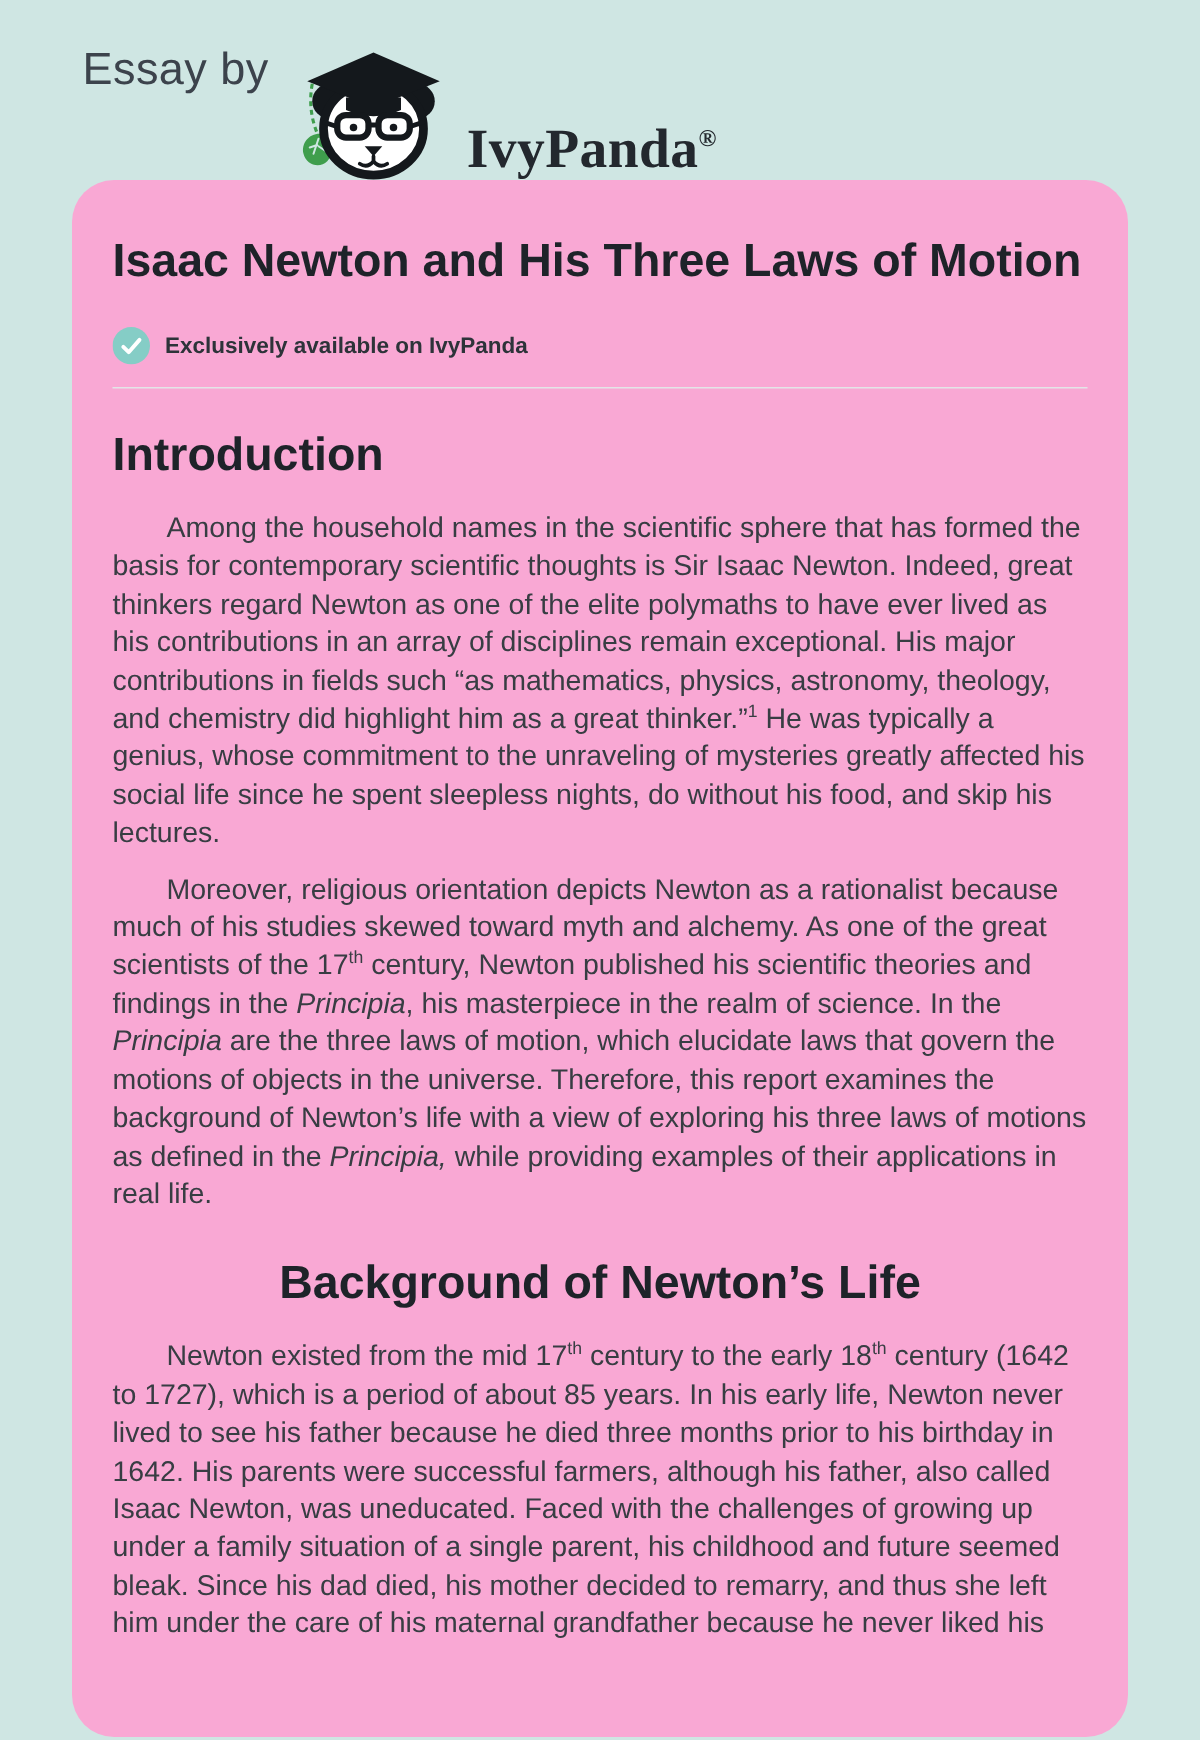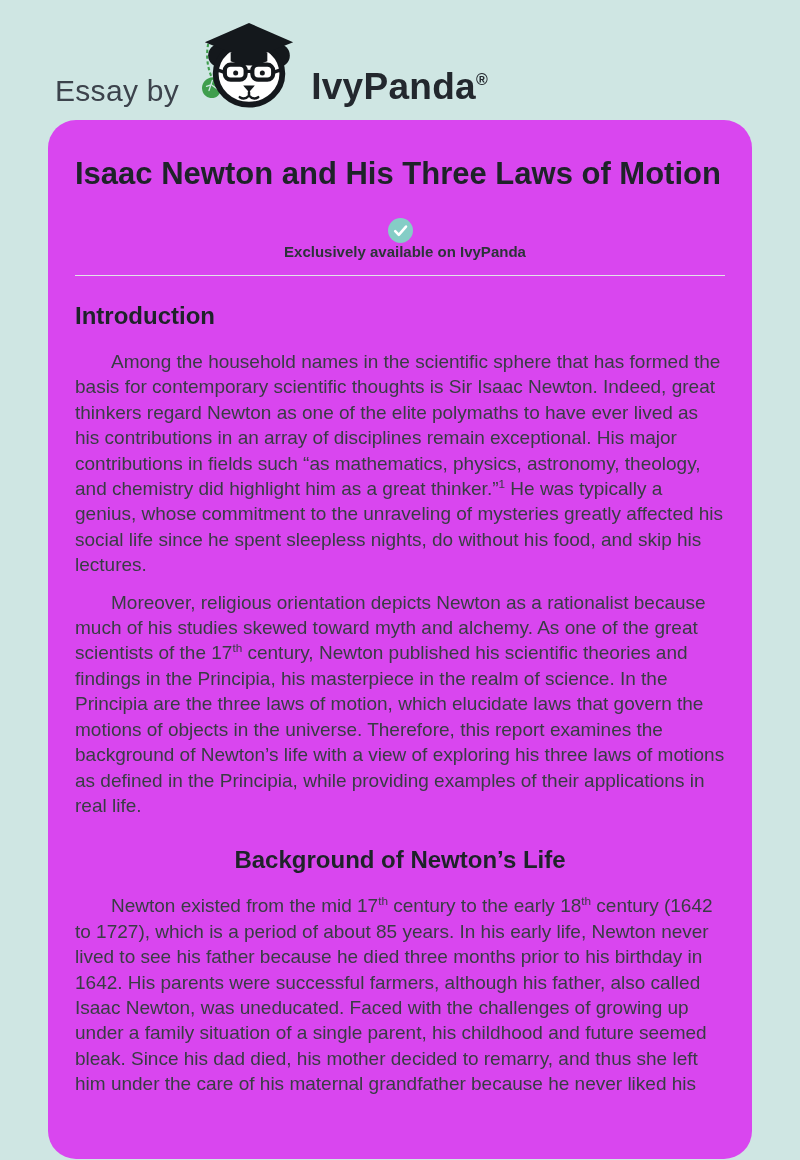--- a/index.html
+++ b/index.html
@@ -6,96 +6,96 @@
   html, body { margin: 0; padding: 0; }
   body {
     width: 800px;
     height: 1160px;
     background: #cfe6e3;
     font-family: "Liberation Sans", sans-serif;
     overflow: hidden;
   }
   .header {
     display: flex;
-    align-items: flex-end;
+    align-items: flex-start;
     padding: 30px 0 0 55px;
     height: 108px;
   }
   .essay-by {
     font-size: 30px;
     color: #3c434c;
     letter-spacing: 0.3px;
   }
   .logo-wrap { margin: 0 12px 0 20px; display: flex; align-items: center; }
   .brand {
-    font-family: Liberation Sans, sans-serif;
+    font-family: Liberation Serif, serif;
     font-weight: 700;
     font-size: 37px;
     color: #23282e;
     letter-spacing: 0.3px;
+    margin-top: 48px;
   }
   .brand sup {
     font-size: 16px;
     vertical-align: 14px;
     font-weight: 700;
   }
   .card {
     width: 704px;
     margin-left: 48px;
     margin-top: 12px;
-    background: #d946ef;
+    background: #f9a8d4;
     border-radius: 28px;
     padding: 32px 27px 62px 27px;
     min-height: 984px;
   }
   .title {
     margin: 0;
     font-size: 31px;
     line-height: 43px;
     font-weight: 700;
     color: #1e2329;
   }
   .badge {
     display: flex;
     align-items: center;
     margin-top: 23px;
-    flex-direction: column;
   }
   .badge-label {
     margin-left: 10px;
     font-size: 15px;
     font-weight: 700;
     color: #2d3339;
   }
   .divider {
     border: none;
     border-top: 1px solid #e3e5e7;
     margin: 15px 0 0 0;
   }
   .section-heading {
     margin: 26px 0 0 0;
-    font-size: 24px;
+    font-size: 31px;
     font-weight: 700;
     color: #1e2329;
   }
   .para {
     margin: 19px 0 0 0;
     font-size: 19px;
     line-height: 25.4px;
     color: #383d43;
     text-indent: 36px;
   }
   .para + .para { margin-top: 12px; }
   .para .seg { text-indent: 0; }
   .fn-sup, .ord-sup {
     font-size: 0.62em;
     vertical-align: super;
     line-height: 0;
   }
-  .book { }
+  .book { font-style: italic; }
 </style>
 </head>
 <body>
 
 <div class="header">
   <span class="essay-by">Essay by</span>
   <span class="logo-wrap">
     <svg width="100" height="90" viewBox="0 0 120 106" aria-hidden="true">
 
       <path d="M11 30 q-4 22 5 42" stroke="#3f9e4d" stroke-width="2.5" fill="none" stroke-dasharray="4 3"></path>

